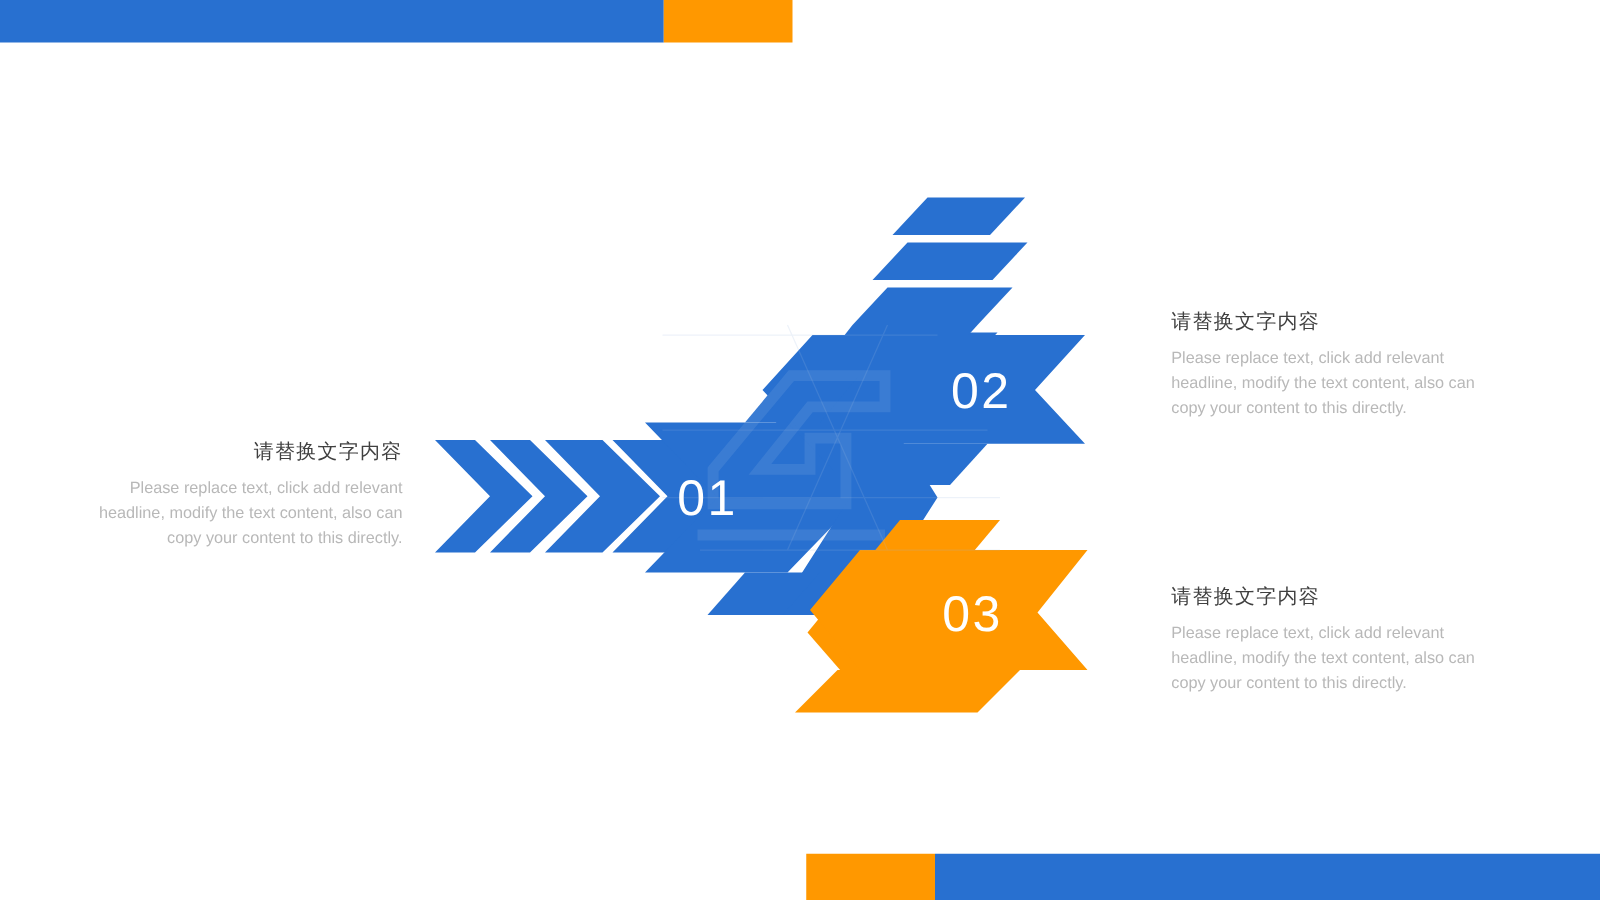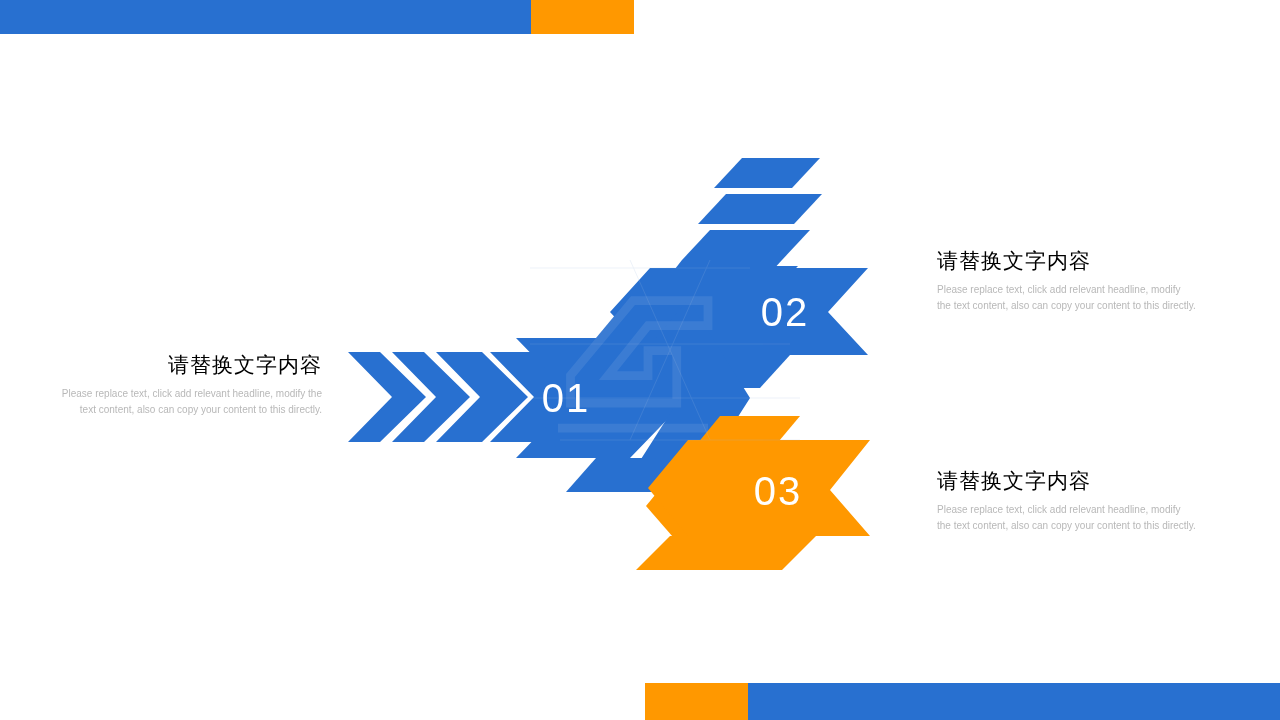--- a/index.html
+++ b/index.html
@@ -28,29 +28,29 @@
   #top-bar-orange { left: 531px;top: 0;    width: 103px; height: 34px; background: #FF9800; }
   #bottom-bar-orange { left: 645px; top: 683px; width: 103px; height: 37px; background: #FF9800; }
   #bottom-bar-blue   { left: 748px; top: 683px; width: 532px; height: 37px; background: #2870D0; }
 
   
   .text-block {
     position: absolute;
     width: 260px;
   }
   .text-block .headline {
-    font-size: 21px;
-    color: #000000;
+    font-size: 16px;
+    color: #404040;
     letter-spacing: 1px;
     margin: 0 0 9px 0;
     font-weight: normal;
     line-height: 1.2;
   }
   .text-block .body {
-    font-size: 10px;
+    font-size: 13px;
     color: #b8b8b8;
     line-height: 1.55;
     margin: 0;
   }
   #text-left  { left: 60px;  top: 352px; text-align: right; width: 262px; }
   #text-right-02 { left: 937px; top: 248px; text-align: left; }
   #text-right-03 { left: 937px; top: 468px; text-align: left; }
 
   
   #diagram {

